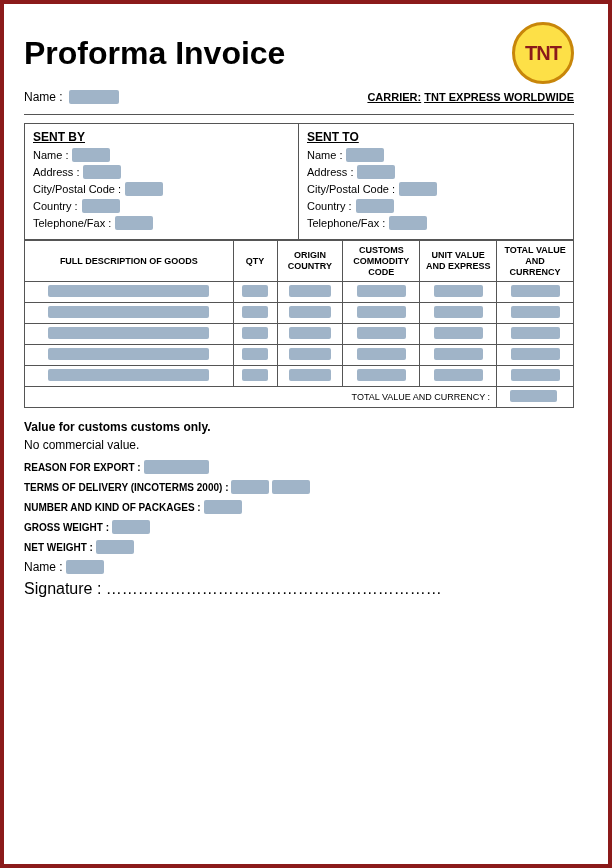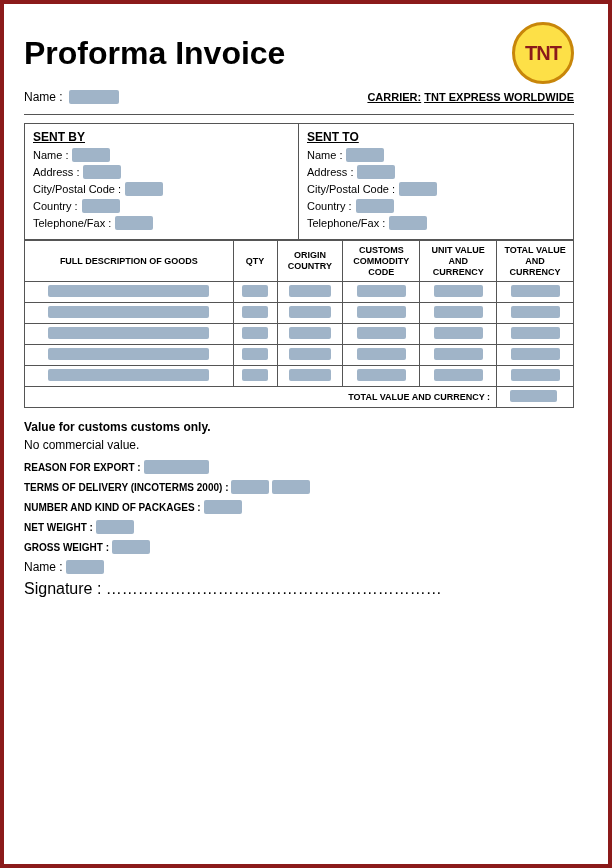--- a/index.html
+++ b/index.html
@@ -270,21 +270,21 @@
     </div>
   </div>
 
   <table class="goods-table">
     <thead>
       <tr>
         <th style="width:38%">FULL DESCRIPTION OF GOODS</th>
         <th style="width:8%">QTY</th>
         <th style="width:12%">ORIGIN COUNTRY</th>
         <th style="width:14%">CUSTOMS COMMODITY CODE</th>
-        <th style="width:14%">UNIT VALUE AND CURRENCY</th>
+        <th style="width:14%">UNIT VALUE AND EXPRESS</th>
         <th style="width:14%">TOTAL VALUE AND CURRENCY</th>
       </tr>
     </thead>
     <tbody>
       <tr>
         <td><span class="cell-box"></span></td>
         <td><span class="cell-box-sm"></span></td>
         <td><span class="cell-box-sm"></span></td>
         <td><span class="cell-box-sm"></span></td>
         <td><span class="cell-box-sm"></span></td>
@@ -316,21 +316,21 @@
       </tr>
       <tr>
         <td><span class="cell-box"></span></td>
         <td><span class="cell-box-sm"></span></td>
         <td><span class="cell-box-sm"></span></td>
         <td><span class="cell-box-sm"></span></td>
         <td><span class="cell-box-sm"></span></td>
         <td><span class="cell-box-sm"></span></td>
       </tr>
       <tr class="total-row">
-        <td colspan="5" style="text-align:right; font-weight:bold; font-size:9px; padding-right:6px;">TOTAL VALUE AND CURRENCY :</td>
+        <td colspan="5" style="text-align:right; font-weight:normal; font-size:9px; padding-right:6px;">TOTAL VALUE AND CURRENCY :</td>
         <td class="total-val"><span class="cell-box-sm"></span></td>
       </tr>
     </tbody>
   </table>
 
   <div class="footer-section">
     <div class="footer-bold">Value for customs customs only.</div>
     <div class="footer-normal">No commercial value.</div>
 
     <div class="footer-row">
@@ -343,26 +343,26 @@
       <span class="input-box-sm"></span>
       <span class="input-box-sm"></span>
     </div>
 
     <div class="footer-row">
       <span>NUMBER AND KIND OF PACKAGES :</span>
       <span class="input-box-sm"></span>
     </div>
 
     <div class="footer-row">
+      <span>GROSS WEIGHT :</span>
+      <span class="input-box-sm"></span>
+    </div>
+
+    <div class="footer-row">
       <span>NET WEIGHT :</span>
-      <span class="input-box-sm"></span>
-    </div>
-
-    <div class="footer-row">
-      <span>GROSS WEIGHT :</span>
       <span class="input-box-sm"></span>
     </div>
 
 
     <div class="footer-row" style="text-transform:none; font-size:12px; font-weight:normal;">
       <span>Name :</span>
       <span class="input-box-sm"></span>
     </div>
 
     <div class="signature-row">Signature : ………………………………………………………</div>

